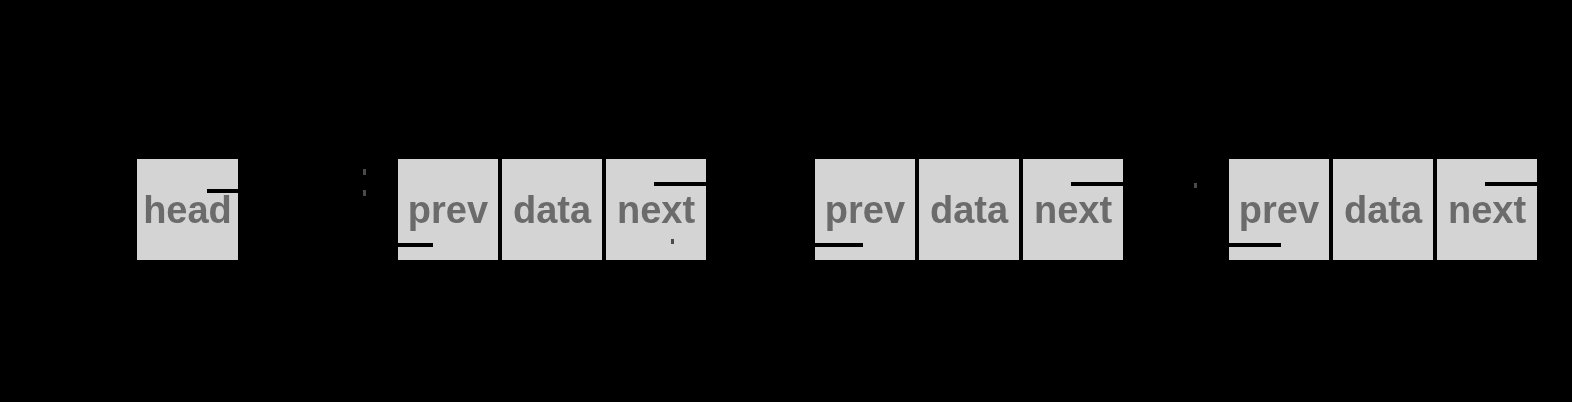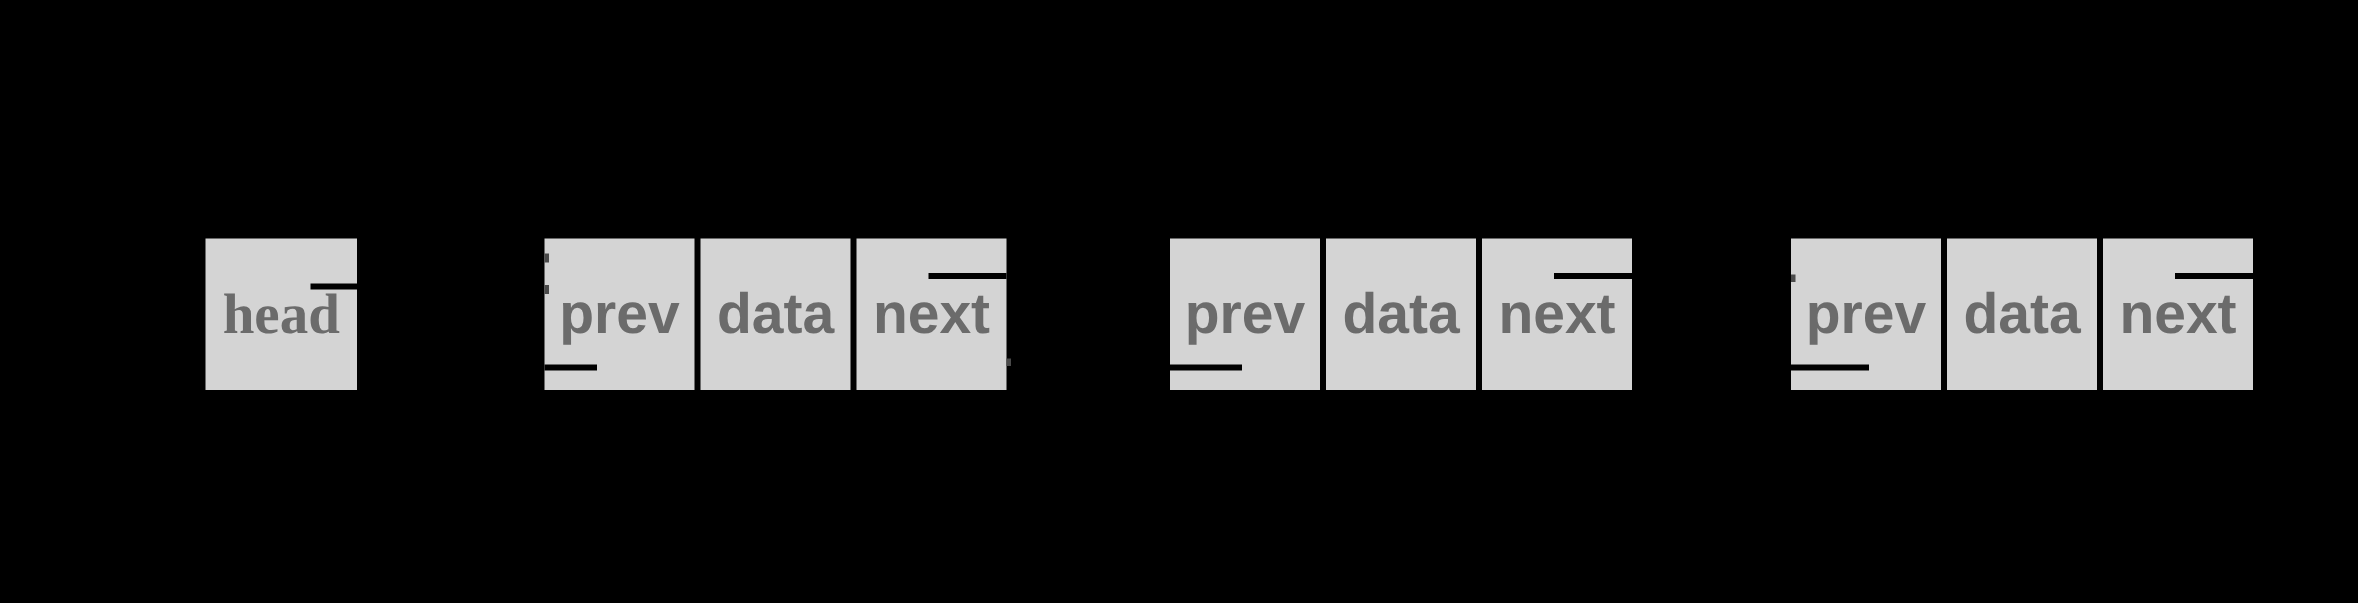--- a/index.html
+++ b/index.html
@@ -16,32 +16,32 @@
     font-family: "Liberation Sans", sans-serif;
   }
   .box {
     position: absolute;
     top: 159px;
     height: 101px;
     background: #d4d4d4;
     display: flex;
     align-items: center;
     justify-content: center;
-    font-family: Liberation Serif, serif;
   }
   .head-box {
     left: 137px;
     width: 101px;
   }
   .node {
     position: absolute;
     top: 159px;
     height: 101px;
     display: flex;
     gap: 4px;
+    margin-left: 35px;
   }
   .node-1 { left: 363px; }
   .node-2 { left: 780px; }
   .node-3 { left: 1194px; }
   .cell {
     position: relative;
     width: 100px;
     height: 101px;
     background: #d4d4d4;
     display: flex;

